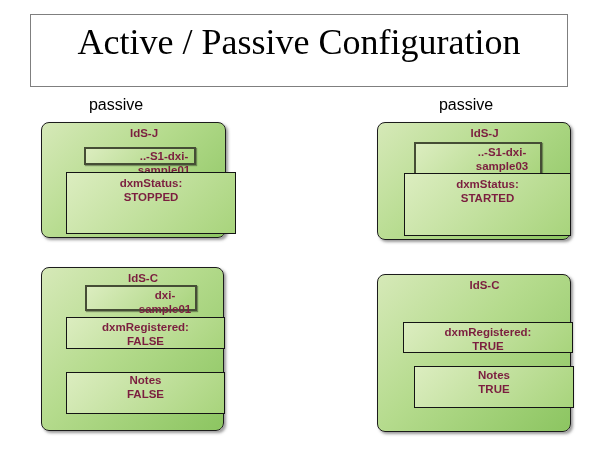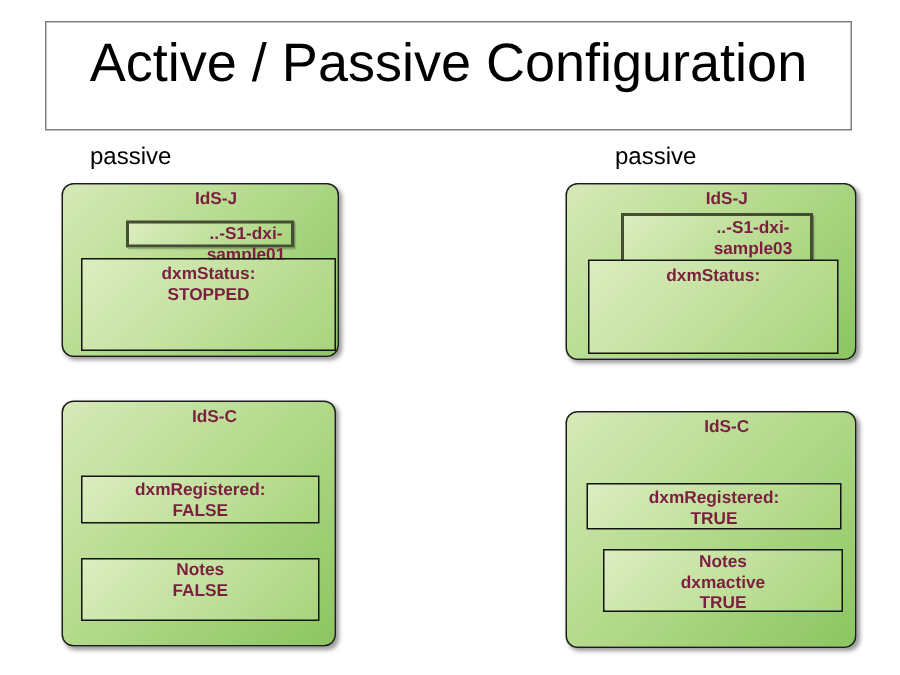--- a/index.html
+++ b/index.html
@@ -20,25 +20,27 @@
     border: 1px solid #7f7f7f;
     background: #ffffff;
   }
   .title-text {
     left: 0; top: 7px; width: 100%;
     text-align: center;
     font-size: 36px;
     line-height: 40px;
     color: #000000;
     white-space: nowrap;
+    font-family: Liberation Serif, serif;
   }
 
   
   .col-label {
     top: 96px; width: 112px;
+    text-align: center;
     font-size: 16px;
     line-height: 18px;
     color: #000000;
   }
   .col-label.passive { left: 60px; }
   .col-label.active  { left: 410px; }
 
   
   .node {
     background: linear-gradient(135deg, #d6e9b8 0%, #b5db8d 45%, #8cc561 100%);
@@ -64,20 +66,21 @@
     line-height: 13.5px;
     color: #7b1e3f;
   }
   .inner.sample {
     border: 2px solid #454d35;
     box-shadow: 1px 1px 1px rgba(0,0,0,0.35);
     padding-left: 48px;
   }
   .inner.plain {
     border: 1px solid #141414;
+    margin-left: 12px;
   }
   .inner .line { position: static; display: block; }
 
   
   .node.a { left: 41px;  top: 122px; width: 185px; height: 116px; }
   .node.a .sample { left: 42px; top: 24px; width: 112px; height: 18px; padding-top: 1px; }
   .node.a .status { left: 12px; top: 49px; width: 170px; height: 62px; padding-top: 4px; }
 
   
   .node.b { left: 377px; top: 122px; width: 194px; height: 118px; }
@@ -115,41 +118,42 @@
       <span class="line">dxmStatus:</span>
       <span class="line">STOPPED</span>
     </div>
   </div>
 
   <div class="node b">
     <div class="node-title">IdS-J</div>
     <div class="inner sample">..-S1-dxi-sample03</div>
     <div class="inner plain status">
       <span class="line">dxmStatus:</span>
+      <span class="line">STARTED</span>
     </div>
   </div>
 
   <div class="node c">
     <div class="node-title">IdS-C</div>
+    <div class="inner sample">dxi-sample01</div>
     <div class="inner plain reg">
       <span class="line">dxmRegistered:</span>
       <span class="line">FALSE</span>
     </div>
     <div class="inner plain notes">
       <span class="line">Notes</span>
       <span class="line">FALSE</span>
     </div>
   </div>
 
   <div class="node d">
     <div class="node-title">IdS-C</div>
     <div class="inner plain reg">
       <span class="line">dxmRegistered:</span>
       <span class="line">TRUE</span>
     </div>
     <div class="inner plain notes">
       <span class="line">Notes</span>
-      <span class="line">dxmactive</span>
       <span class="line">TRUE</span>
     </div>
   </div>
 
 </div>
 
 </body></html>

